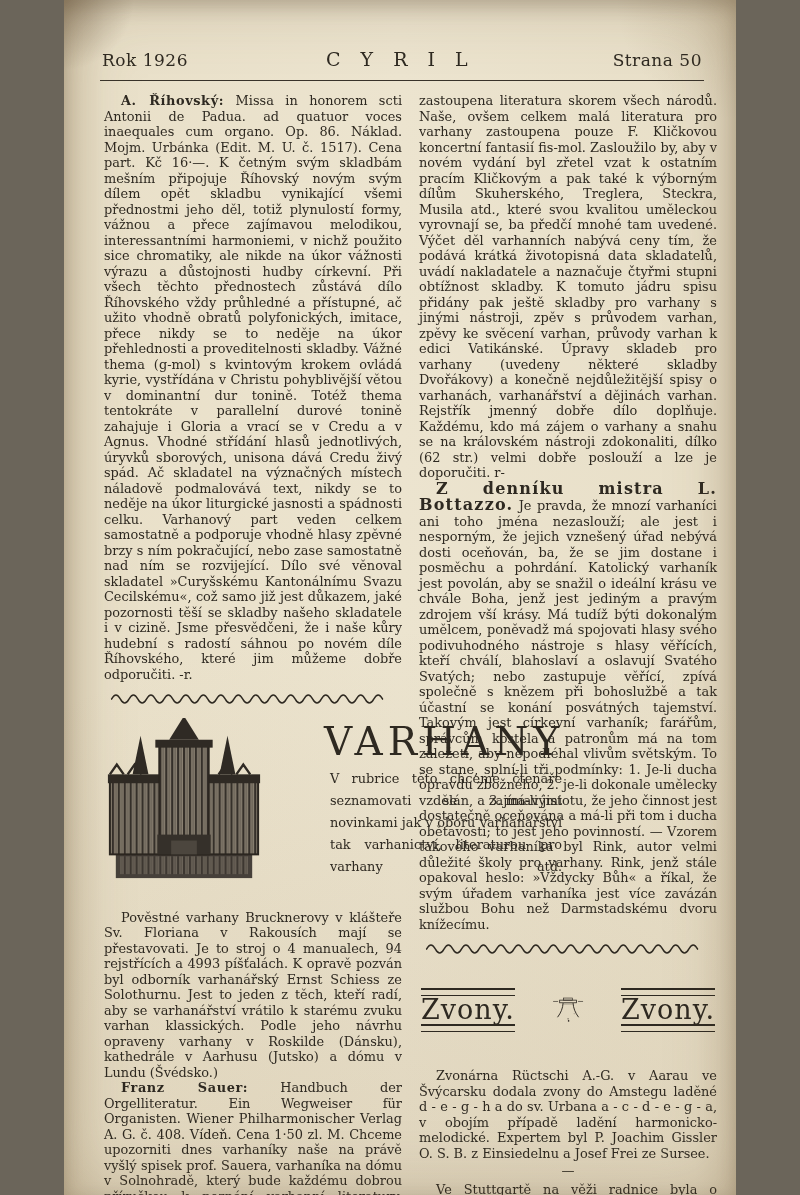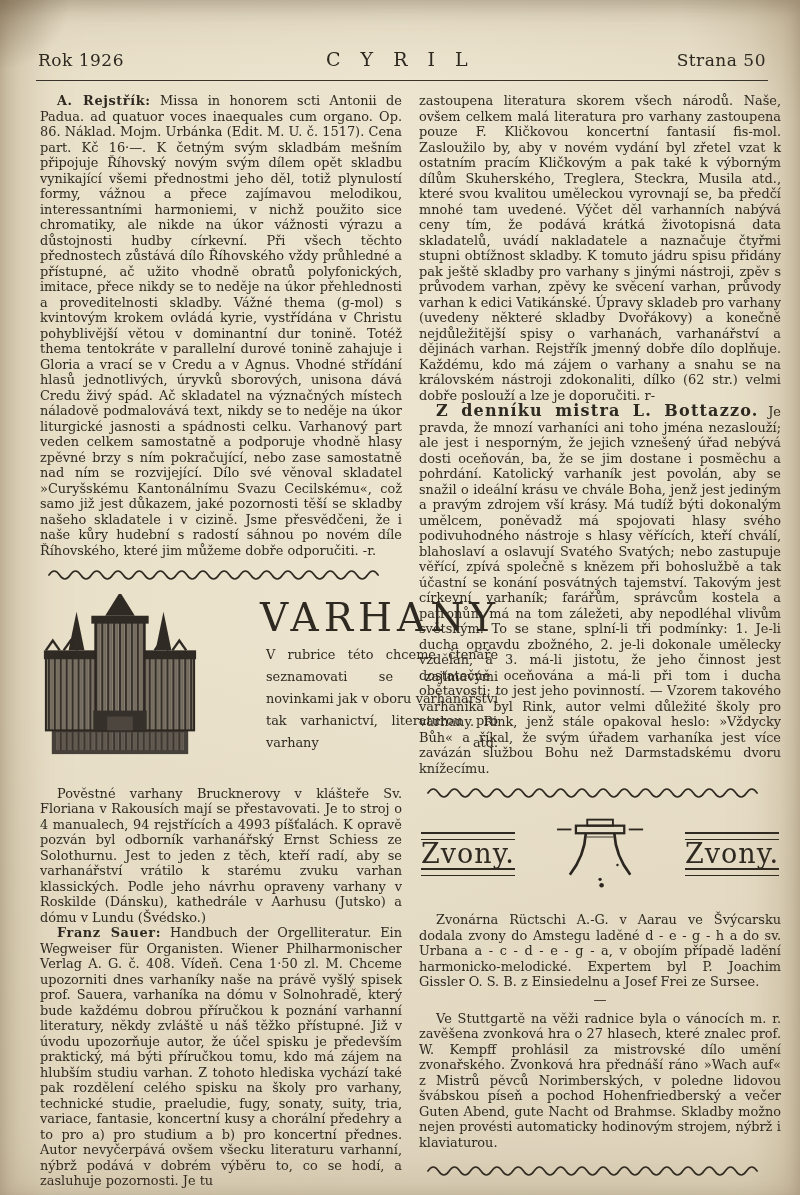--- a/index.html
+++ b/index.html
@@ -1,18 +1,18 @@
 <!DOCTYPE html>
 <html><head>
 <meta charset="utf-8">
 <style>
   html,body{margin:0;padding:0;}
   body{background:#6b655a;font-family:"DejaVu Serif","Liberation Serif",serif;}
   .page{
-    position:relative;width:800px;height:1195px;overflow:hidden;margin:0 auto;
+    position:relative;width:672px;height:1195px;overflow:hidden;margin:0 auto;
     background:
       radial-gradient(circle at 0 0, rgba(70,50,30,.38), rgba(70,50,30,0) 70px),
       radial-gradient(circle at 100% 0, rgba(120,95,60,.18), rgba(120,95,60,0) 120px),
       radial-gradient(circle at 50% 120%, rgba(150,125,85,.20), rgba(150,125,85,0) 55%),
       linear-gradient(90deg, #ddd2b8 0%, #e9e0c9 6%, #ece4cf 50%, #e8dfc8 94%, #ded3ba 100%);
     color:#2e2921;
   }
   .page::after{
     content:"";position:absolute;inset:0;pointer-events:none;
     box-shadow:inset 0 0 70px rgba(110,85,50,.28), inset 0 6px 18px rgba(60,45,25,.25);
@@ -70,21 +70,21 @@
   <div class="header">
     <span class="hdr-side">Rok 1926</span>
     <span class="hdr-title">C Y R I L</span>
     <span class="hdr-side">Strana 50</span>
   </div>
   <div class="header-rule"></div>
 
   <div class="columns">
 
     <div class="col">
-      <p><span class="lead">A. Rejstřík:</span>
+      <p><span class="lead">A. Říhovský:</span>
         <span>Missa in honorem scti Antonii de Padua. ad quatuor voces inaequales cum organo. Op. 86. Náklad. Mojm. Urbánka (Edit. M. U. č. 1517). Cena part. Kč 16·—. K četným svým skladbám mešním připojuje Říhovský novým svým dílem opět skladbu vynikající všemi přednostmi jeho děl, totiž plynulostí formy, vážnou a přece zajímavou melodikou, interessantními harmoniemi, v nichž použito sice chromatiky, ale nikde na úkor vážnosti výrazu a důstojnosti hudby církevní. Při všech těchto přednostech zůstává dílo Říhovského vždy průhledné a přístupné, ač užito vhodně obratů polyfonických, imitace, přece nikdy se to neděje na úkor přehlednosti a proveditelnosti skladby. Vážné thema (g-mol) s kvintovým krokem ovládá kyrie, vystřídána v Christu pohyblivější větou v dominantní dur tonině. Totéž thema tentokráte v parallelní durové tonině zahajuje i Gloria a vrací se v Credu a v Agnus. Vhodné střídání hlasů jednotlivých, úryvků sborových, unisona dává Credu živý spád. Ač skladatel na význačných místech náladově podmalovává text, nikdy se to neděje na úkor liturgické jasnosti a spádnosti celku. Varhanový part veden celkem samostatně a podporuje vhodně hlasy zpěvné brzy s ním pokračující, nebo zase samostatně nad ním se rozvijející. Dílo své věnoval skladatel »Curyšskému Kantonálnímu Svazu Cecilskému«, což samo již jest důkazem, jaké pozornosti těší se skladby našeho skladatele i v cizině. Jsme přesvědčeni, že i naše kůry hudební s radostí sáhnou po novém díle Říhovského, které jim můžeme dobře odporučiti.</span>
         <span class="sig">-r.</span></p>
 
       <svg class="wave" viewBox="0 0 360 12" preserveAspectRatio="none" aria-hidden="true">
         <path d="M2 7q5.5-8 11 0t11 0t11 0t11 0t11 0t11 0t11 0t11 0t11 0t11 0t11 0t11 0t11 0t11 0t11 0t11 0t11 0t11 0t11 0t11 0t11 0t11 0t11 0t11 0t11 0t11 0t11 0t11 0t11 0t11 0t11 0"></path>
       </svg>
 
       <div class="varhany">
         <svg class="organ" viewBox="0 0 170 170" aria-hidden="true">
           <defs>

